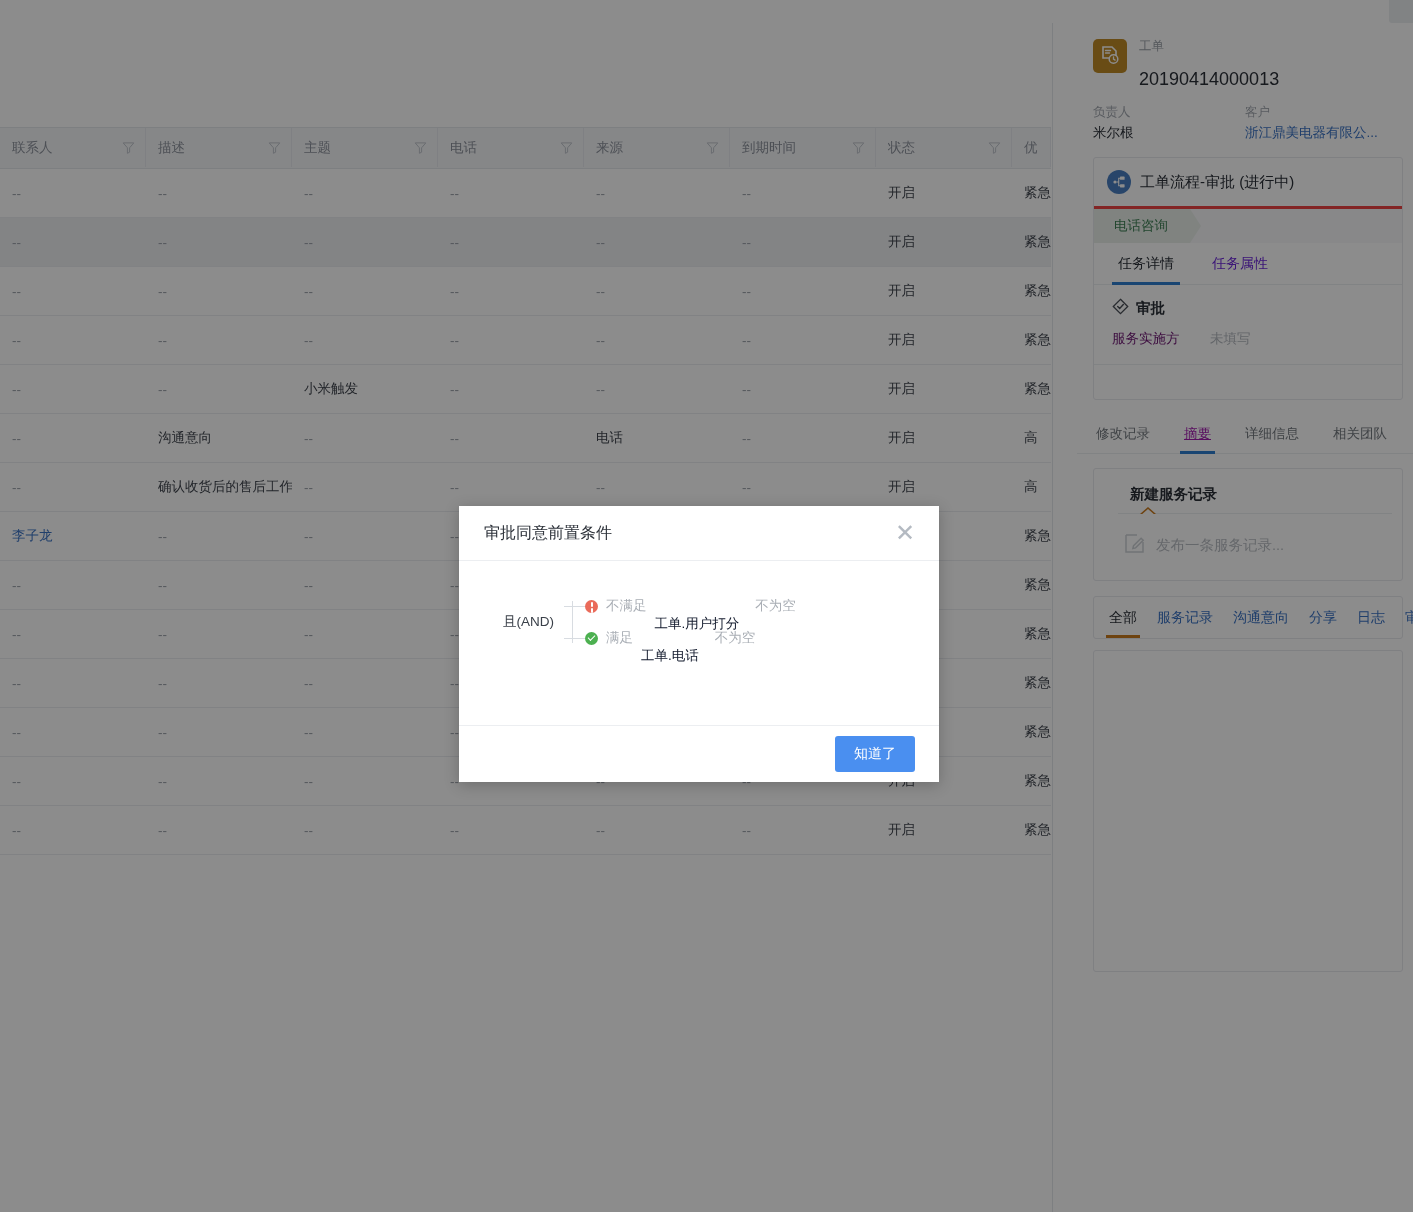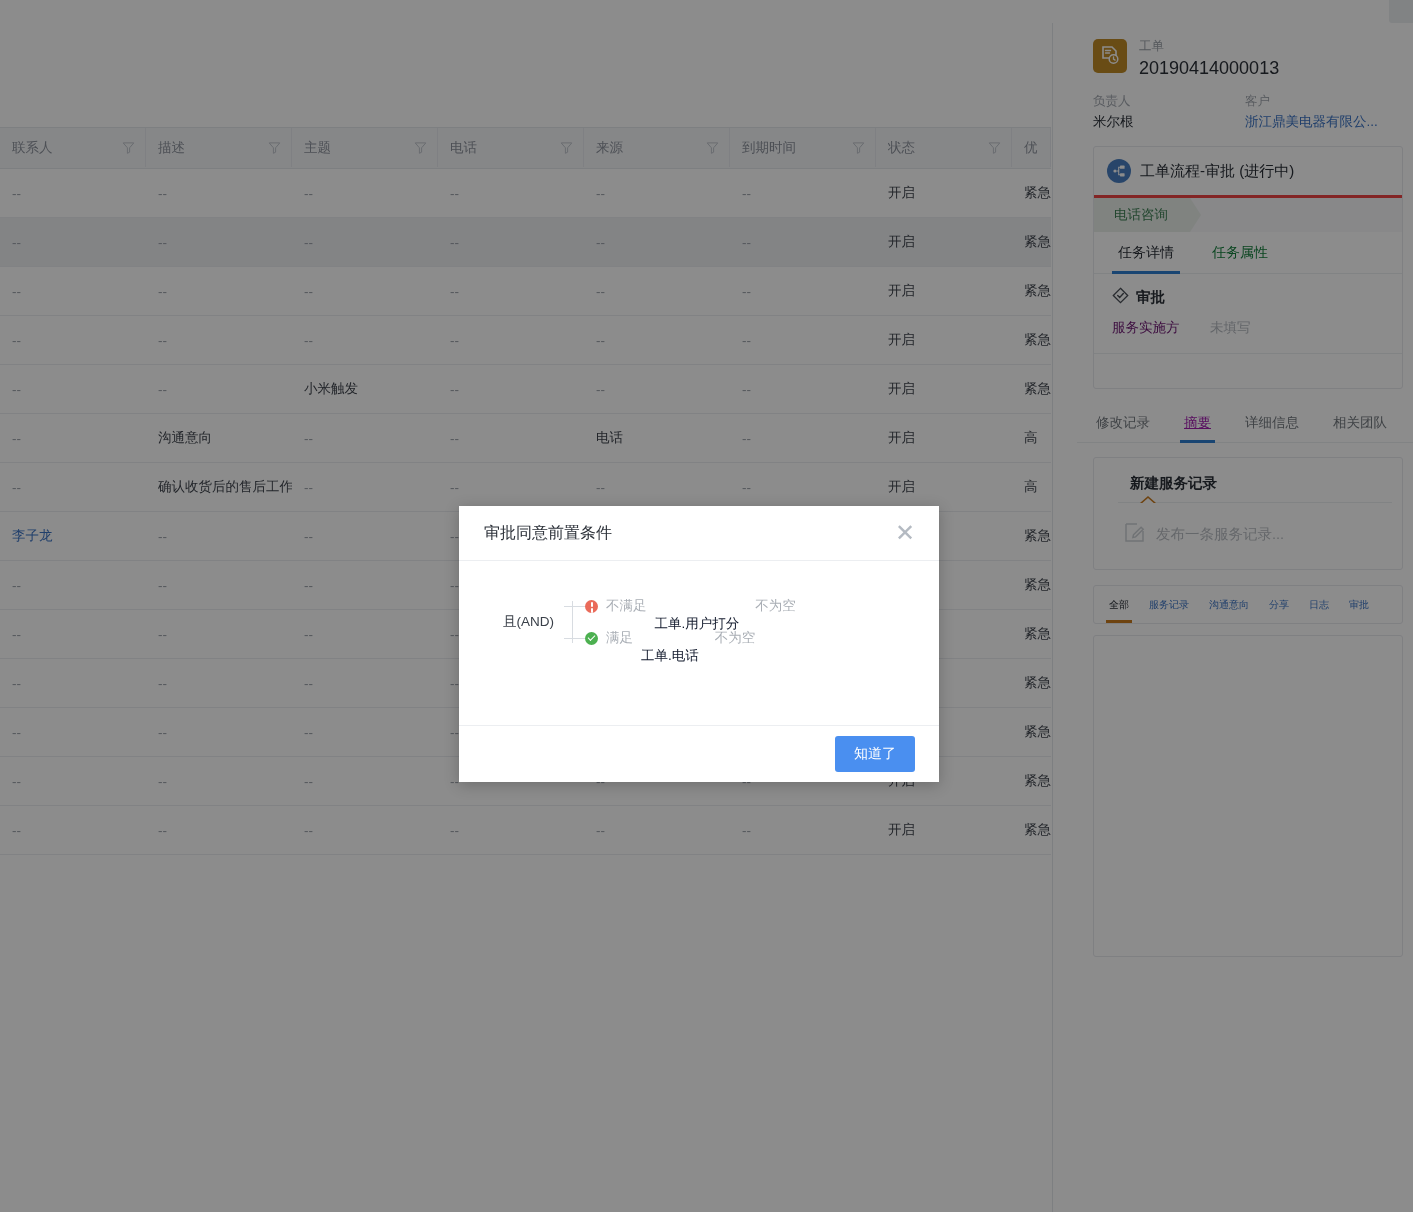--- a/index.html
+++ b/index.html
@@ -34,42 +34,42 @@
   .td.link{color:#3b73c4;}
   .td.muted{color:#9aa0a8;}
 
   
   .right-panel{position:absolute;left:1052px;top:23px;width:361px;height:1189px;background:#ffffff;
                border-left:1px solid #e4e7ec;box-sizing:border-box;padding-left:24px;}
   .rp-head{padding:16px 16px 0 16px;display:flex;gap:12px;align-items:flex-start;}
   .rec-ico{width:34px;height:34px;border-radius:5px;background:#c08b27;flex:none;position:relative;}
   .rec-ico svg{position:absolute;left:7px;top:7px;}
   .rec-type{color:#9aa0a8;font-size:12.5px;line-height:15px;}
-  .rec-id{color:#2b3038;font-size:18px;line-height:24px;font-weight:400;margin-top:2px;}
+  .rec-id{color:#2b3038;font-size:18px;line-height:24px;font-weight:400;margin-top:13px;}
 
   .rp-meta{display:flex;padding:12px 16px 0 16px;}
   .meta-col{width:174px;}
   .meta-k{color:#a3a8b0;font-size:12.5px;line-height:18px;}
   .meta-v{color:#2b3038;font-size:13.5px;line-height:20px;margin-top:2px;}
   .meta-v.link{color:#3b73c4;}
 
   .flow-card{margin:14px 10px 0 16px;border:1px solid #e7e9ed;border-radius:3px;background:#fff;}
   .flow-title{display:flex;align-items:center;gap:9px;padding:12px 13px;}
   .flow-ico{width:24px;height:24px;border-radius:50%;background:#4a7fc1;position:relative;flex:none;}
   .flow-ico svg{position:absolute;left:5px;top:5px;}
   .flow-title-tx{color:#2b3038;font-size:15px;}
 
   .crumb-bar{height:34px;background:#f7f8f9;border-top:3px solid #ef4444;position:relative;}
   .crumb{position:relative;display:inline-flex;align-items:center;height:34px;padding:0 22px 0 20px;
          background:#e9eeea;color:#3f8055;font-size:13.5px;}
   .crumb:after{content:"";position:absolute;right:-11px;top:0;border-left:11px solid #e9eeea;
                border-top:17px solid transparent;border-bottom:17px solid transparent;}
 
   .task-tabs{display:flex;gap:34px;padding:0 22px;border-bottom:1px solid #eceef1;}
-  .ttab{position:relative;padding:12px 2px 11px;color:#15803d;font-size:14px;}
+  .ttab{position:relative;padding:12px 2px 11px;color:#6d28d9;font-size:14px;}
   .ttab.active{color:#2b3038;}
   .ttab.active:after{content:"";position:absolute;left:-4px;right:-4px;bottom:-1px;height:3px;background:#2f7ed0;}
 
   .appr-block{padding:13px 18px 16px;}
   .appr-head{display:flex;align-items:center;gap:7px;}
   .appr-head-tx{color:#2b3038;font-size:14.5px;font-weight:bold;}
   .appr-row{display:flex;margin-top:11px;}
   .appr-k{width:98px;color:#701a75;font-size:13.5px;}
   .appr-v{color:#b4b8bf;font-size:13.5px;}
   .card-foot{height:34px;border-top:1px solid #eceef1;}
@@ -85,21 +85,21 @@
   .sr-sep{height:1px;background:#eceef1;position:relative;margin:0 10px 0 24px;}
   .sr-caret{position:absolute;left:22px;top:-6px;width:0;height:0;
             border-left:8px solid transparent;border-right:8px solid transparent;border-bottom:7px solid #c97a1e;}
   .sr-caret-in{position:absolute;left:22px;top:-4px;width:0;height:0;
             border-left:8px solid transparent;border-right:8px solid transparent;border-bottom:7px solid #ffffff;}
   .sr-input{display:flex;align-items:center;gap:11px;padding:19px 16px 22px 30px;}
   .sr-ph{color:#b9bdc3;font-size:14.5px;}
 
   .filter-card{margin:15px 10px 0 16px;border:1px solid #e7e9ed;border-radius:3px;background:#fff;padding:0 14px;}
   .filter-row{display:flex;gap:18px;padding-top:12px;}
-  .fchip{position:relative;padding:0 1px 11px;font-size:10px;color:#3b73c4;white-space:nowrap;}
+  .fchip{position:relative;padding:0 1px 11px;font-size:14px;color:#3b73c4;white-space:nowrap;}
   .fchip.active{color:#2b3038;}
   .fchip.active:after{content:"";position:absolute;left:-2px;right:-2px;bottom:0;height:3px;background:#c97a1e;}
 
   .feed-card{margin:11px 10px 0 16px;height:320px;border:1px solid #e7e9ed;border-radius:3px;background:#fff;}
 
   
   .overlay{position:absolute;inset:0;background:rgba(0,0,0,0.45);}
 
   
   .modal{position:absolute;left:459px;top:506px;width:480px;height:276px;background:#ffffff;

